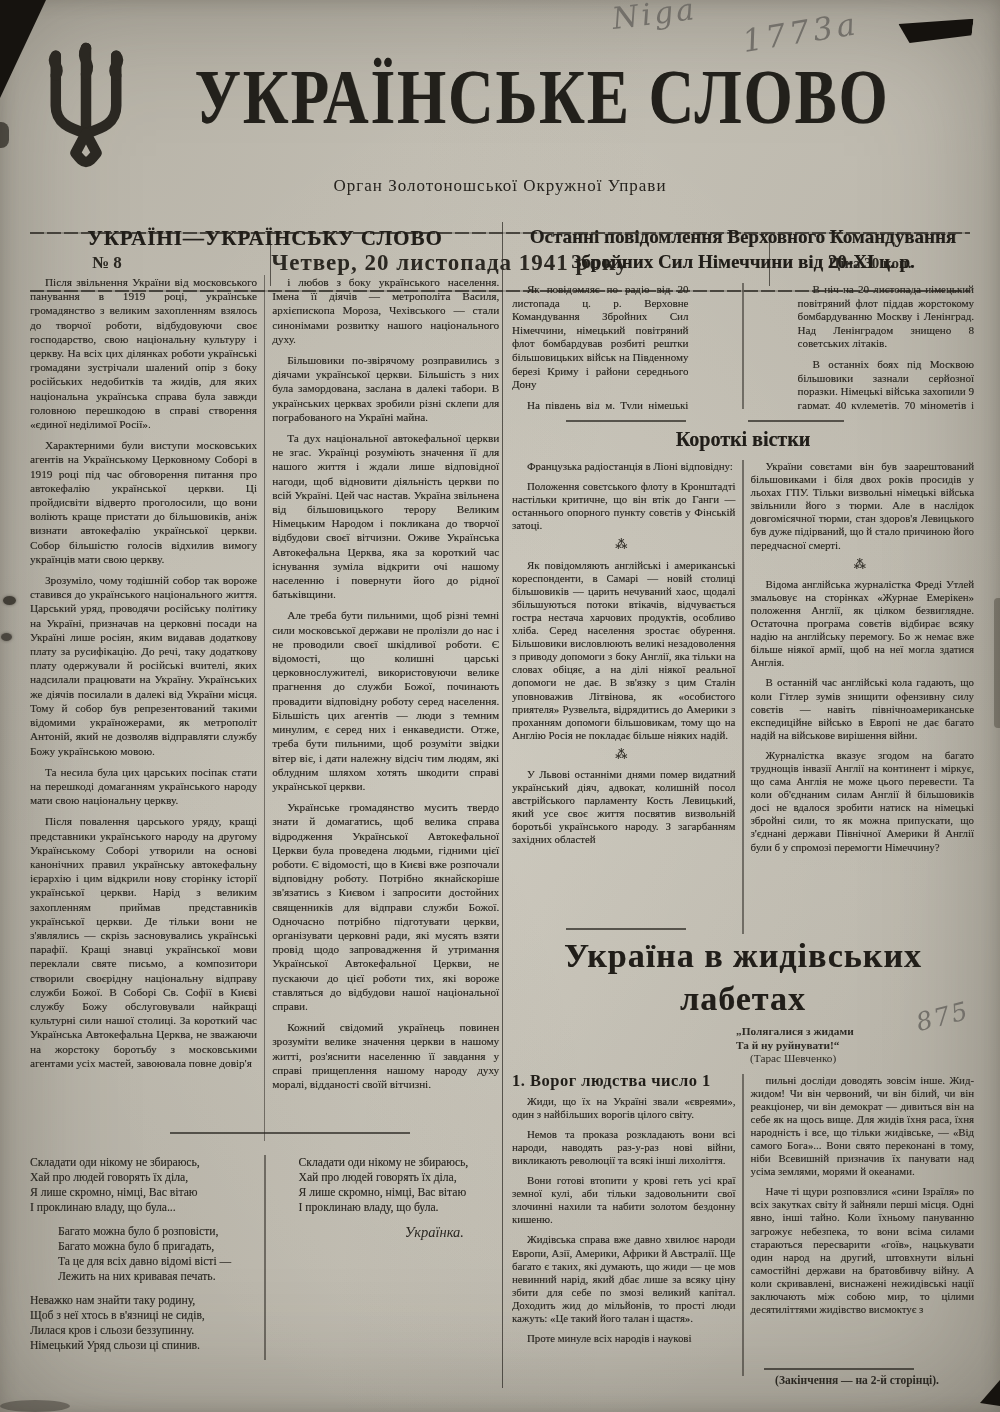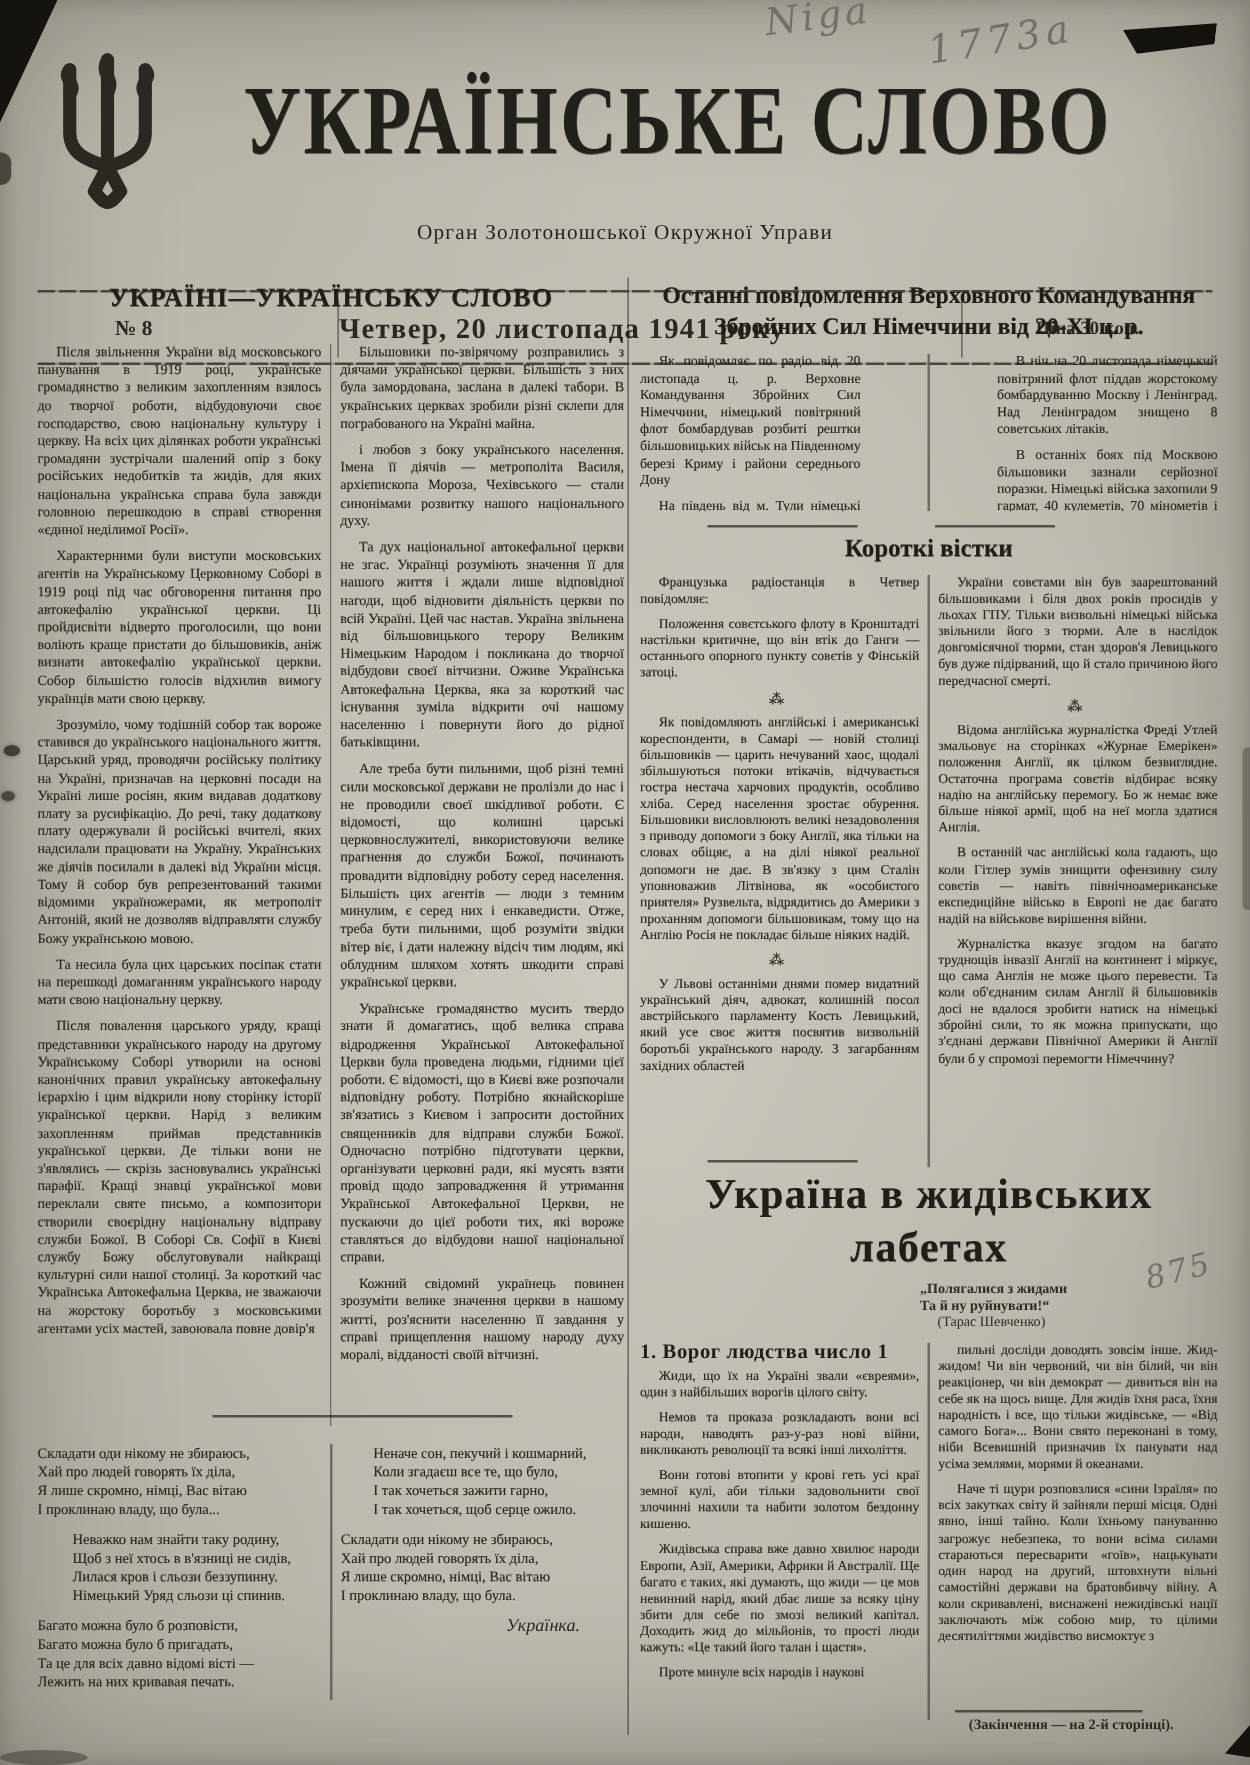--- a/index.html
+++ b/index.html
@@ -171,57 +171,53 @@
 
       <p class="para">Після звільнення України від московського панування в 1919 році, українське громадянство з великим захопленням взялось до творчої роботи, відбудовуючи своє господарство, свою національну культуру і церкву. На всіх цих ділянках роботи українські громадяни зустрічали шалений опір з боку російських недобитків та жидів, для яких національна українська справа була завжди головною перешкодою в справі створення «єдиної неділимої Росії».</p>
           <p class="para">Характерними були виступи московських агентів на Українському Церковному Соборі в 1919 році під час обговорення питання про автокефалію української церкви. Ці пройдисвіти відверто проголосили, що вони воліють краще пристати до більшовиків, аніж визнати автокефалію української церкви. Собор більшістю голосів відхилив вимогу українців мати свою церкву.</p>
           <p class="para">Зрозуміло, чому тодішній собор так вороже ставився до українського національного життя. Царський уряд, проводячи російську політику на Україні, призначав на церковні посади на Україні лише росіян, яким видавав додаткову плату за русифікацію. До речі, таку додаткову плату одержували й російські вчителі, яких надсилали працювати на Україну. Українських же діячів посилали в далекі від України місця. Тому й собор був репрезентований такими відомими україножерами, як метрополіт Антоній, який не дозволяв відправляти службу Божу українською мовою.</p>
           <p class="para">Та несила була цих царських посіпак стати на перешкоді домаганням українського народу мати свою національну церкву.</p>
           <p class="para">Після повалення царського уряду, кращі представники українського народу на другому Українському Соборі утворили на основі канонічних правил українську автокефальну ієрархію і цим відкрили нову сторінку історії української церкви. Нарід з великим захопленням приймав представників української церкви. Де тільки вони не з'являлись — скрізь засновувались українські парафії. Кращі знавці української мови переклали святе письмо, а композитори створили своєрідну національну відправу служби Божої. В Соборі Св. Софії в Києві службу Божу обслуговували найкращі культурні сили нашої столиці. За короткий час Українська Автокефальна Церква, не зважаючи на жорстоку боротьбу з московськими агентами усіх мастей, завоювала повне довір'я</p>
         </div>
       <div class="col-rule"></div>
       <div class="tcol">
 
-      <p class="para">Більшовики по-звірячому розправились з діячами української церкви. Більшість з них була замордована, заслана в далекі табори. В українських церквах зробили різні склепи для пограбованого на Україні майна.</p>
-          <p class="para">і любов з боку українського населення. Імена її діячів — метрополіта Василя, архієпископа Мороза, Чехівського — стали синонімами розвитку нашого національного духу.</p>
+      <p class="para">і любов з боку українського населення. Імена її діячів — метрополіта Василя, архієпископа Мороза, Чехівського — стали синонімами розвитку нашого національного духу.</p>
+          <p class="para">Більшовики по-звірячому розправились з діячами української церкви. Більшість з них була замордована, заслана в далекі табори. В українських церквах зробили різні склепи для пограбованого на Україні майна.</p>
           <p class="para">Та дух національної автокефальної церкви не згас. Українці розуміють значення її для нашого життя і ждали лише відповідної нагоди, щоб відновити діяльність церкви по всій Україні. Цей час настав. Україна звільнена від більшовицького терору Великим Німецьким Народом і покликана до творчої відбудови своєї вітчизни. Оживе Українська Автокефальна Церква, яка за короткий час існування зуміла відкрити очі нашому населенню і повернути його до рідної батьківщини.</p>
           <p class="para">Але треба бути пильними, щоб різні темні сили московської держави не пролізли до нас і не проводили своєї шкідливої роботи. Є відомості, що колишні царські церковнослужителі, використовуючи велике прагнення до служби Божої, починають провадити відповідну роботу серед населення. Більшість цих агентів — люди з темним минулим, є серед них і енкаведисти. Отже, треба бути пильними, щоб розуміти звідки вітер віє, і дати належну відсіч тим людям, які облудним шляхом хотять шкодити справі української церкви.</p>
           <p class="para">Українське громадянство мусить твердо знати й домагатись, щоб велика справа відродження Української Автокефальної Церкви була проведена людьми, гідними цієї роботи. Є відомості, що в Києві вже розпочали відповідну роботу. Потрібно якнайскоріше зв'язатись з Києвом і запросити достойних священників для відправи служби Божої. Одночасно потрібно підготувати церкви, організувати церковні ради, які мусять взяти провід щодо запровадження й утримання Української Автокефальної Церкви, не пускаючи до цієї роботи тих, які вороже ставляться до відбудови нашої національної справи.</p>
           <p class="para">Кожний свідомий українець повинен зрозуміти велике значення церкви в нашому житті, роз'яснити населенню її завдання у справі прищеплення нашому народу духу моралі, відданості своїй вітчизні.</p>
         </div>
     </div>
   </div>
 
   <div class="abs rule rule-h left-rule-short"></div>
 
   <div class="abs poem">
     <div class="poem-cols">
       <div class="tcol poem-col1">
 
       <p class="stanza">Складати оди нікому не збираюсь,
 Хай про людей говорять їх діла,
 Я лише скромно, німці, Вас вітаю
 І проклинаю владу, що була...</p>
+          <p class="stanza">Багато можна було б розповісти,
+Багато можна було б пригадать,
+Та це для всіх давно відомі вісті —
+Лежить на них кривавая печать.</p>
           <p class="stanza">Неважко нам знайти таку родину,
 Щоб з неї хтось в в'язниці не сидів,
 Лилася кров і сльози беззупинну.
 Німецький Уряд сльози ці спинив.</p>
-          <p class="stanza">Багато можна було б розповісти,
-Багато можна було б пригадать,
-Та це для всіх давно відомі вісті —
-Лежить на них кривавая печать.</p>
         </div>
       <div class="col-rule"></div>
       <div class="tcol poem-col2">
         <div class="poem-col2">
 
-        <p class="stanza">Неначе сон, пекучий і кошмарний,
-Коли згадаєш все те, що було,
-І так хочеться зажити гарно,
-І так хочеться, щоб серце ожило.</p>
             <p class="stanza">Складати оди нікому не збираюсь,
 Хай про людей говорять їх діла,
 Я лише скромно, німці, Вас вітаю
 І проклинаю владу, що була.</p>
           </div>
         <div class="signature">Українка.</div>
       </div>
     </div>
   </div>
 
@@ -242,21 +238,21 @@
         </div>
     </div>
   </div>
   <div class="abs rule rule-h okw-rule-l"></div>
   <div class="abs rule rule-h okw-rule-r"></div>
 
   <div class="abs headline briefs-head">Короткі вістки</div>
   <div class="abs briefs-cols">
     <div class="tcol">
 
-    <p class="para">Французька радіостанція в Четвер повідомляє:</p>
+    <p class="para">Французька радіостанція в Ліоні відповідну:</p>
         <p class="para">Положення совєтського флоту в Кронштадті настільки критичне, що він втік до Ганги — останнього опорного пункту совєтів у Фінській затоці.</p>
         <p class="para sep">⁂</p>
         <p class="para">Як повідомляють англійські і американські кореспонденти, в Самарі — новій столиці більшовиків — царить нечуваний хаос, щодалі збільшуються потоки втікачів, відчувається гостра нестача харчових продуктів, особливо хліба. Серед населення зростає обурення. Більшовики висловлюють великі незадоволення з приводу допомоги з боку Англії, яка тільки на словах обіцяє, а на ділі ніякої реальної допомоги не дає. В зв'язку з цим Сталін уповноважив Літвінова, як «особистого приятеля» Рузвельта, відрядитись до Америки з проханням допомоги більшовикам, тому що на Англію Росія не покладає більше ніяких надій.</p>
         <p class="para sep">⁂</p>
         <p class="para">У Львові останніми днями помер видатний український діяч, адвокат, колишній посол австрійського парламенту Кость Левицький, який усе своє життя посвятив визвольній боротьбі українського народу. З загарбанням західних областей</p>
       </div>
     <div class="col-rule"></div>
     <div class="tcol">
 
     <p class="para">України совєтами він був заарештований більшовиками і біля двох років просидів у льохах ГПУ. Тільки визвольні німецькі війська звільнили його з тюрми. Але в наслідок довгомісячної тюрми, стан здоров'я Левицького був дуже підірваний, що й стало причиною його передчасної смерті.</p>

